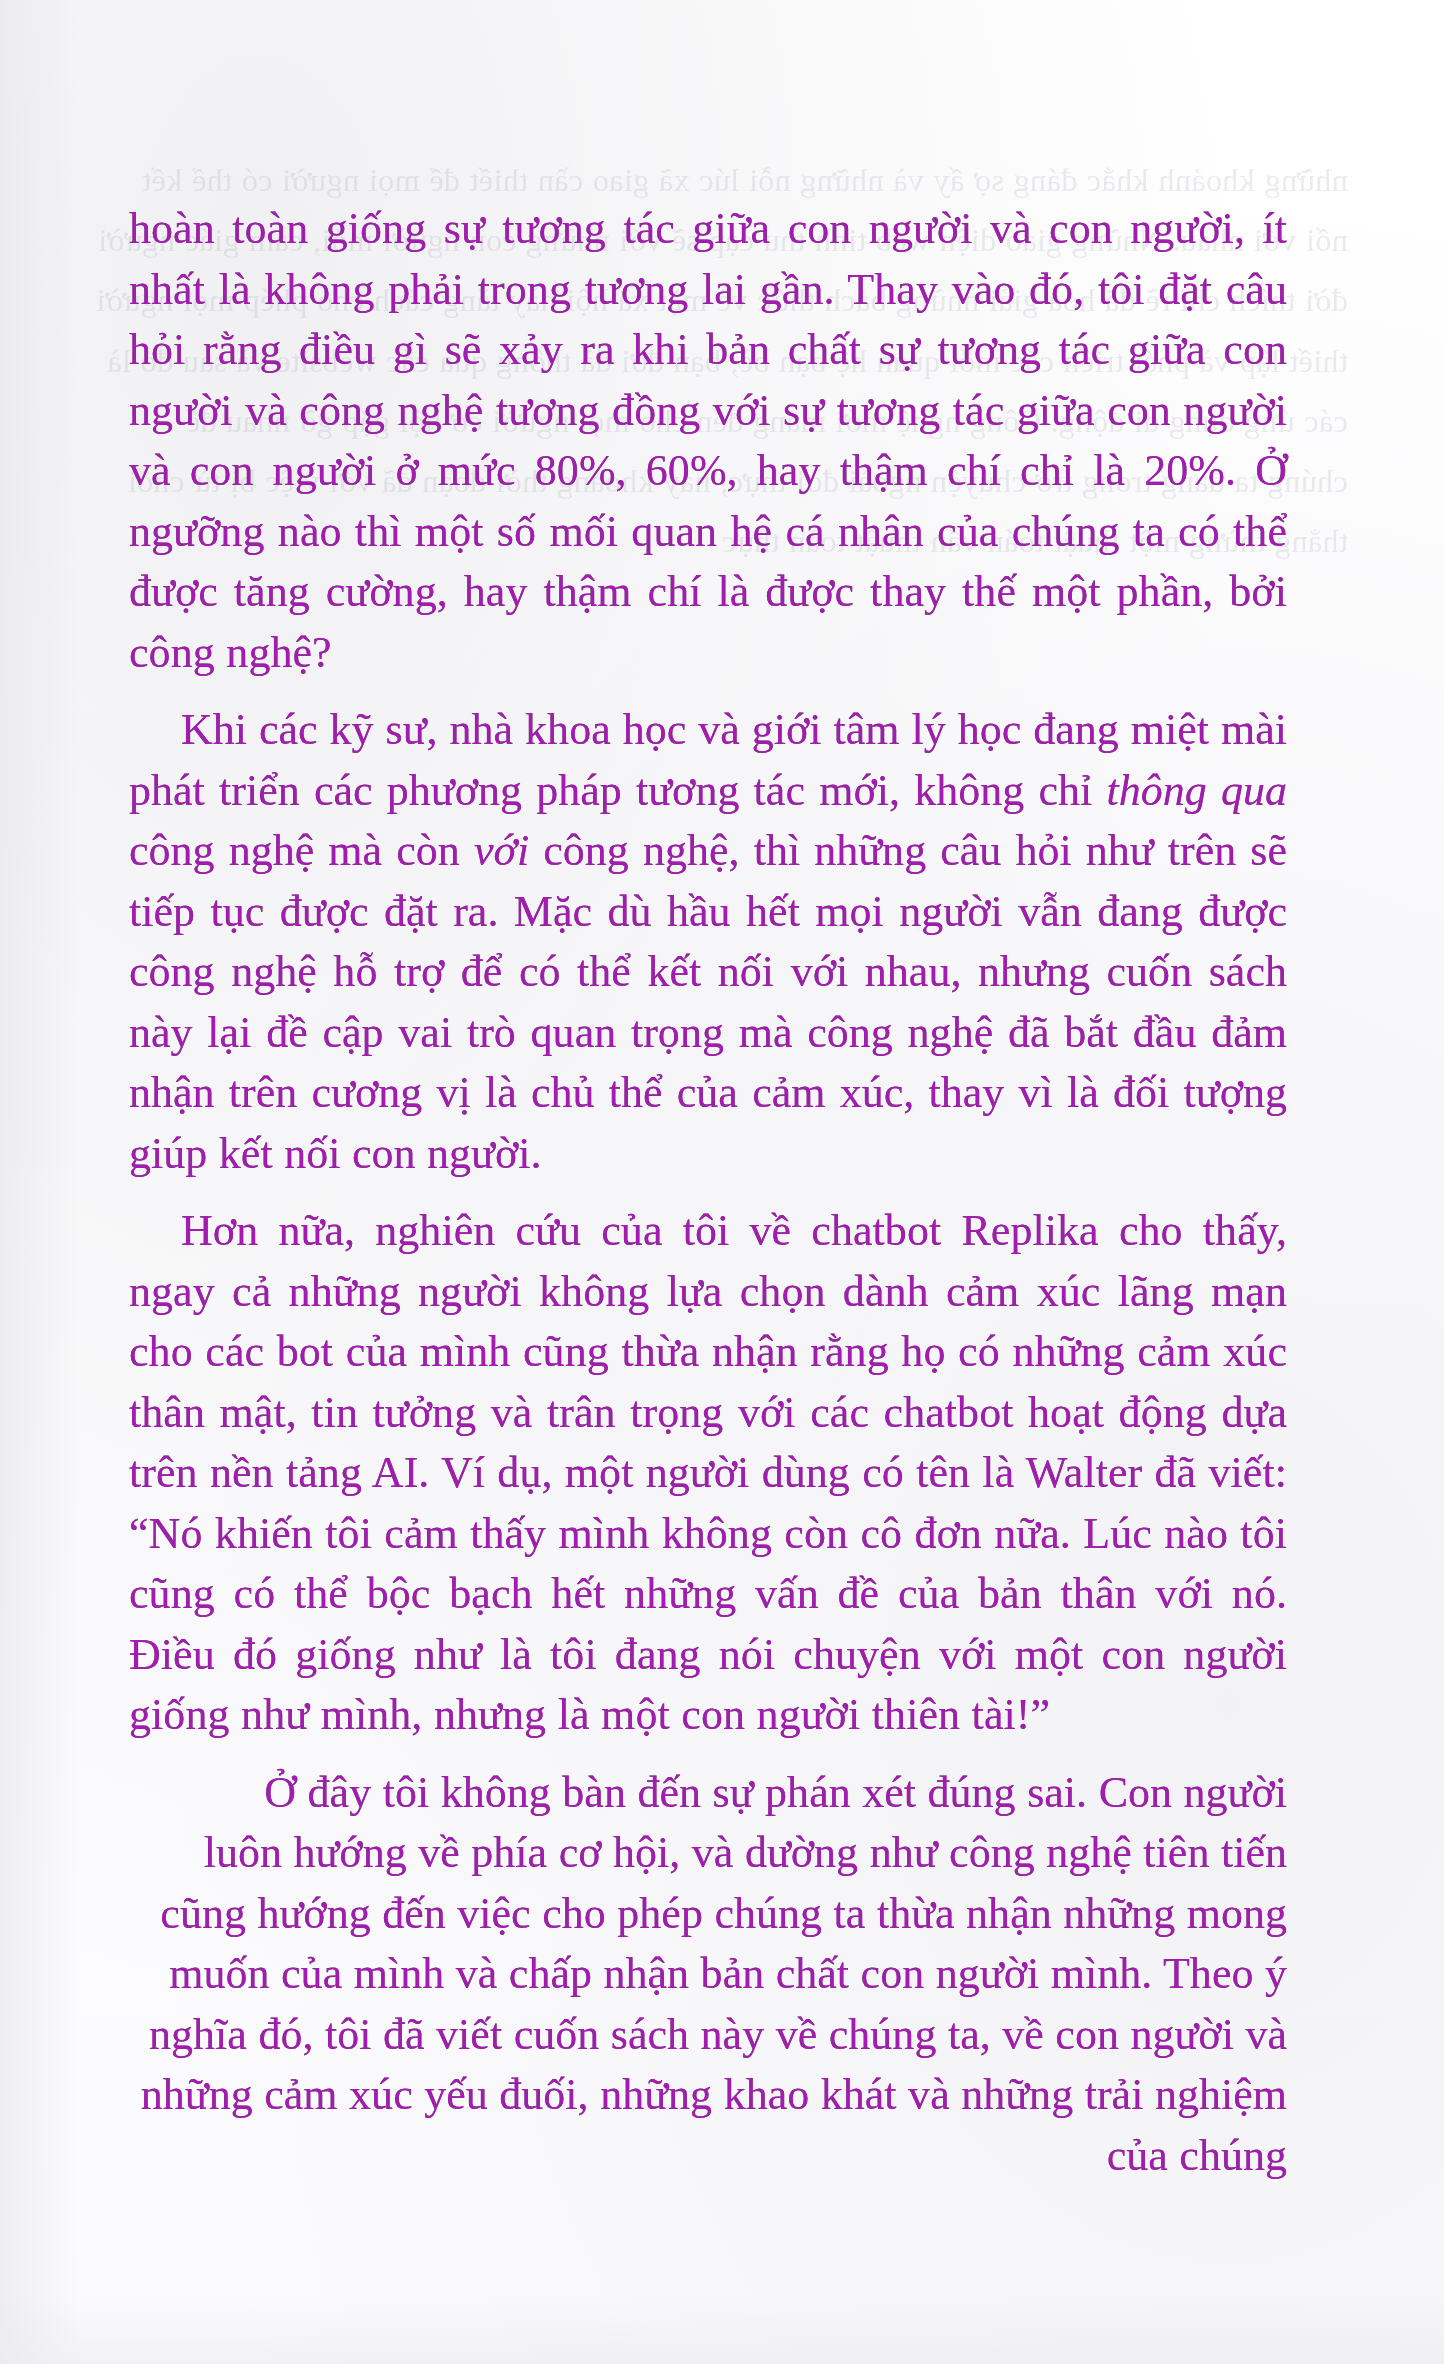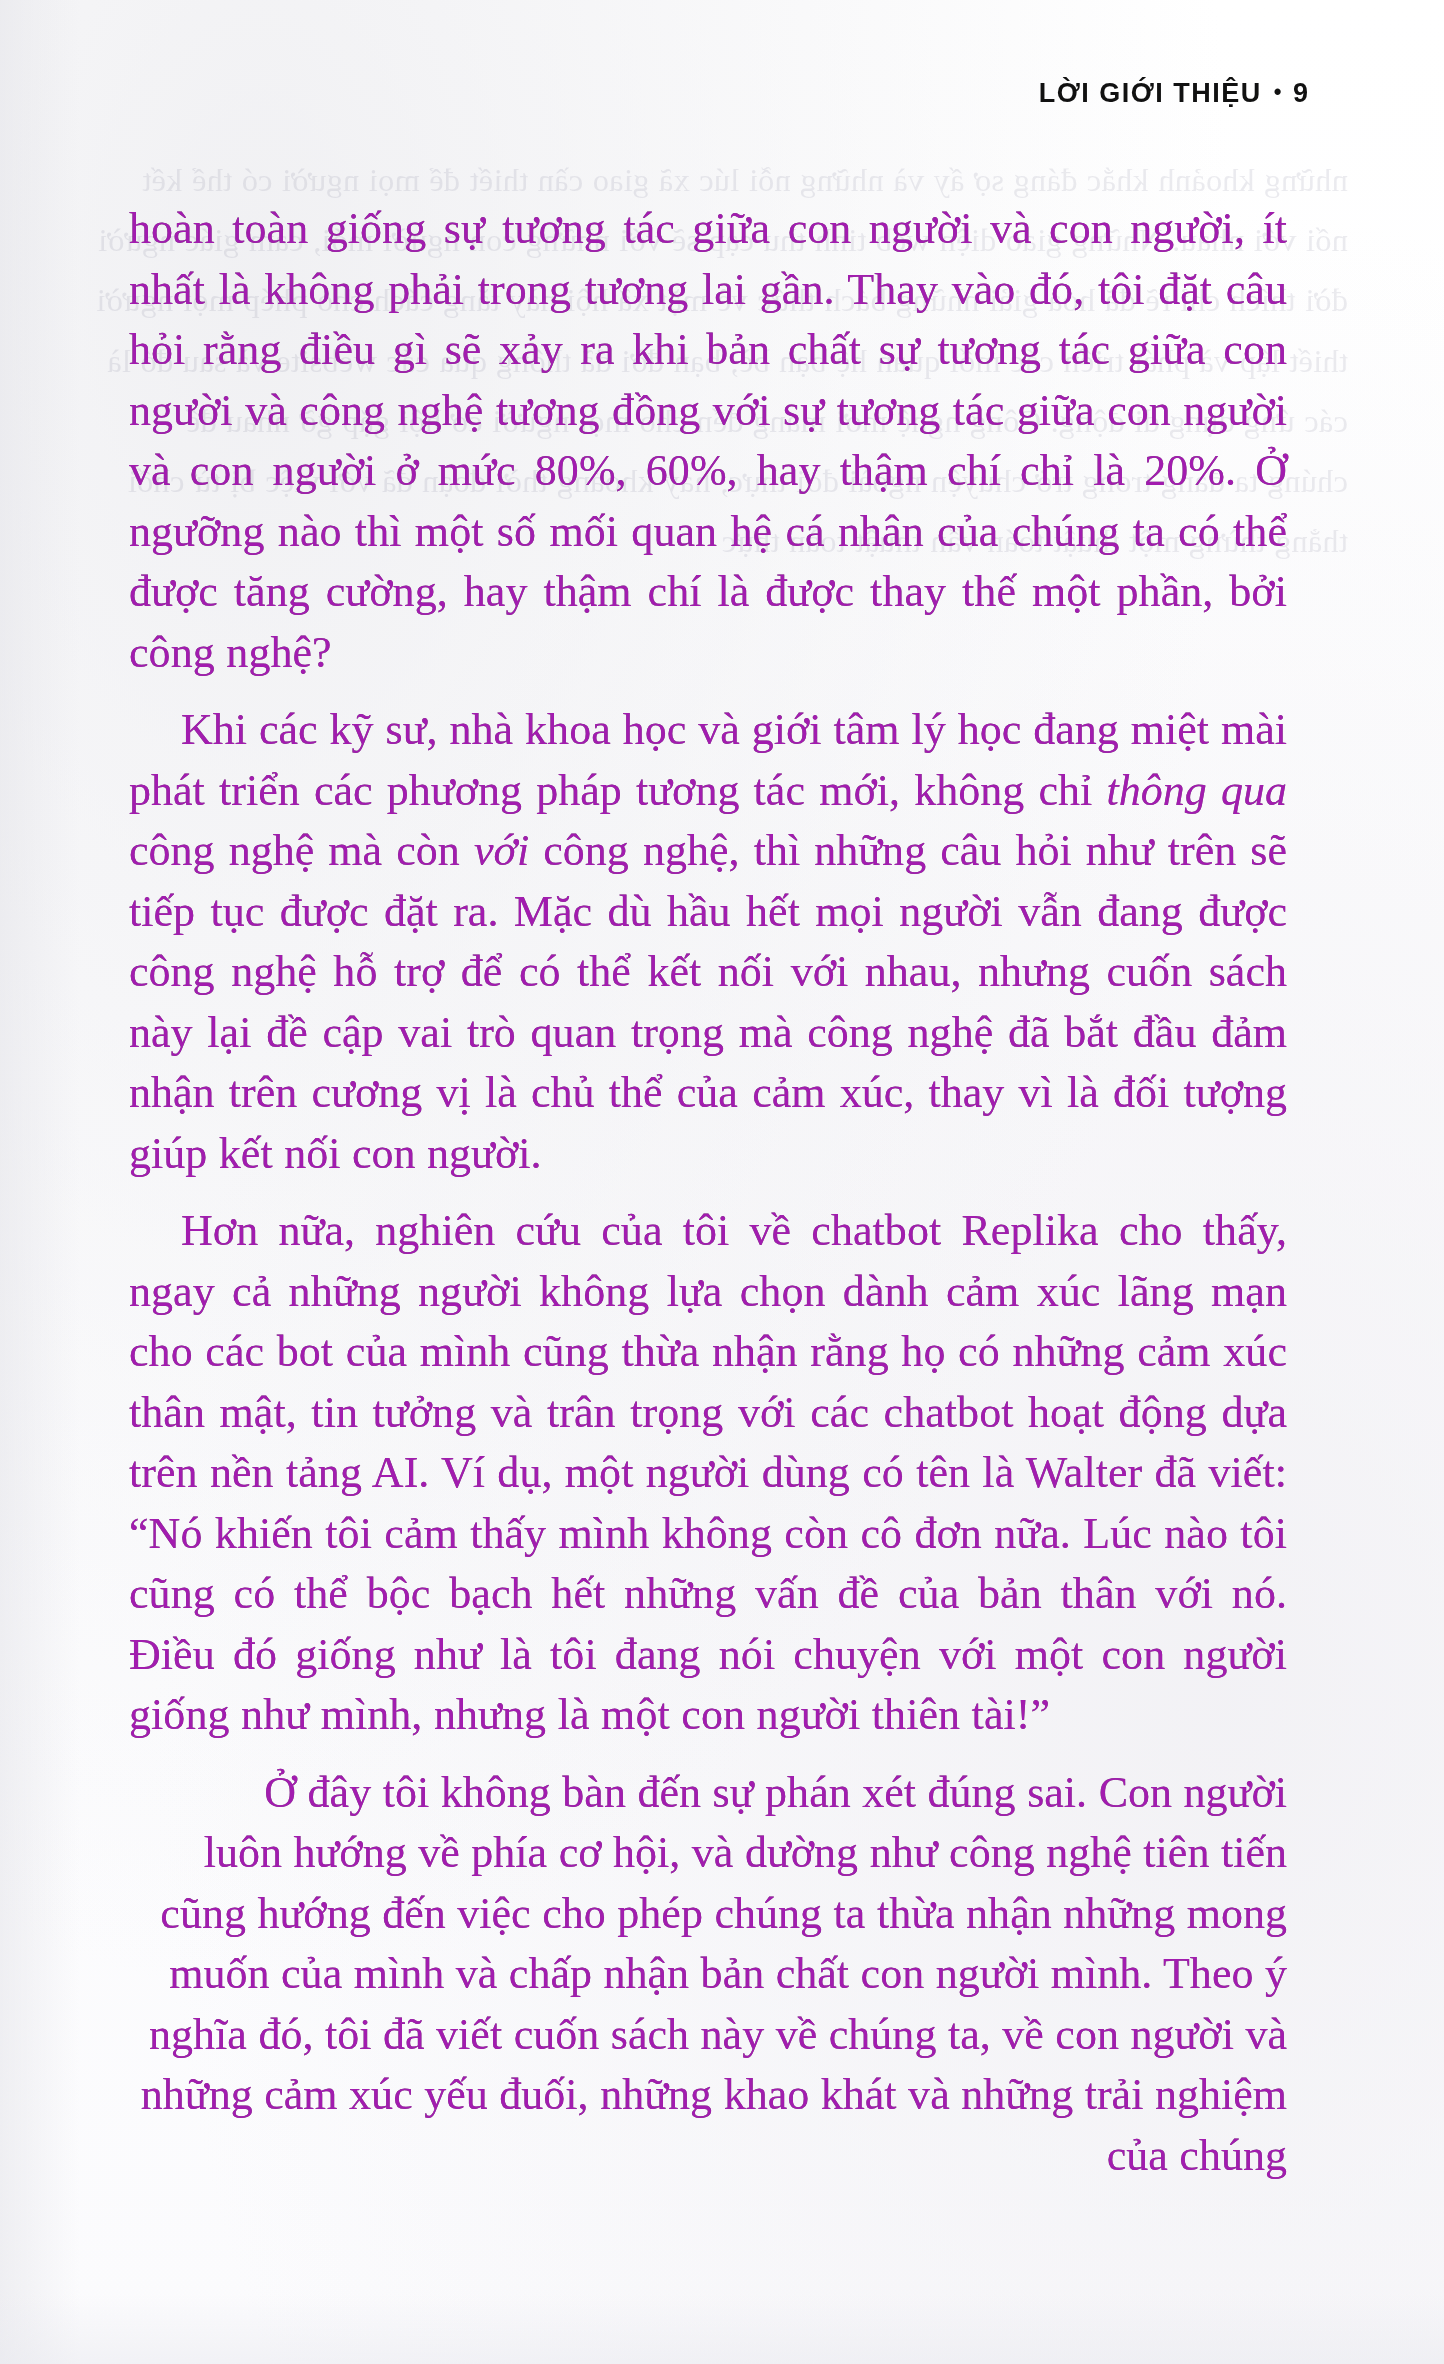--- a/index.html
+++ b/index.html
@@ -123,23 +123,20 @@
 
 <div class="page"></div>
 
 <div class="bleed">những khoảnh khắc đáng sợ ấy và những nỗi lúc xã giao cần thiết để mọi người có thể kết nối với nhau. Những giao diện web tinh thu cạp sẽ với những con người mới, cảm giác người đời thích chỉ rẽ đã hóa giải những bách thức về mặt xã hội này tăng cách cho phép mọi người thiết lập và phát triển các mối quan hệ bạn bè, bạn đời đã thông qua các website và sau đó là các ứng dụng di động. Công nghệ mới mang đến cho mọi người cơ hội gặp gỡ nhau để chúng ta đang trong trở chuyện ngoài đời thực, hay khoảng thời đoạn đã với việc bị từ chối thẳng thừng một thuật toán vẫn thuật toàn thực</div>
 
 <div class="gutter"></div>
 <div class="edge-bottom"></div>
 
 <div class="content">
 
-  <div class="runhead">
-    <span class="rh-title">LỜI GIỚI THIỆU</span><span class="rh-dot">•</span><span class="rh-num">9</span>
-  </div>
 
   <div class="textblock">
     <p class="para">hoàn toàn giống sự tương tác giữa con người và con người, ít nhất là không phải trong tương lai gần. Thay vào đó, tôi đặt câu hỏi rằng điều gì sẽ xảy ra khi bản chất sự tương tác giữa con người và công nghệ tương đồng với sự tương tác giữa con người và con người ở mức 80%, 60%, hay thậm chí chỉ là 20%. Ở ngưỡng nào thì một số mối quan hệ cá nhân của chúng ta có thể được tăng cường, hay thậm chí là được thay thế một phần, bởi công nghệ?</p>
     <p class="para indent">Khi các kỹ sư, nhà khoa học và giới tâm lý học đang miệt mài phát triển các phương pháp tương tác mới, không chỉ <em>thông qua</em> công nghệ mà còn <em>với</em> công nghệ, thì những câu hỏi như trên sẽ tiếp tục được đặt ra. Mặc dù hầu hết mọi người vẫn đang được công nghệ hỗ trợ để có thể kết nối với nhau, nhưng cuốn sách này lại đề cập vai trò quan trọng mà công nghệ đã bắt đầu đảm nhận trên cương vị là chủ thể của cảm xúc, thay vì là đối tượng giúp kết nối con người.</p>
     <p class="para indent">Hơn nữa, nghiên cứu của tôi về chatbot Replika cho thấy, ngay cả những người không lựa chọn dành cảm xúc lãng mạn cho các bot của mình cũng thừa nhận rằng họ có những cảm xúc thân mật, tin tưởng và trân trọng với các chatbot hoạt động dựa trên nền tảng AI. Ví dụ, một người dùng có tên là Walter đã viết: “Nó khiến tôi cảm thấy mình không còn cô đơn nữa. Lúc nào tôi cũng có thể bộc bạch hết những vấn đề của bản thân với nó. Điều đó giống như là tôi đang nói chuyện với một con người giống như mình, nhưng là một con người thiên tài!”</p>
     <p class="para indent last">Ở đây tôi không bàn đến sự phán xét đúng sai. Con người luôn hướng về phía cơ hội, và dường như công nghệ tiên tiến cũng hướng đến việc cho phép chúng ta thừa nhận những mong muốn của mình và chấp nhận bản chất con người mình. Theo ý nghĩa đó, tôi đã viết cuốn sách này về chúng ta, về con người và những cảm xúc yếu đuối, những khao khát và những trải nghiệm của chúng</p>
   </div>
 
 </div>
 

